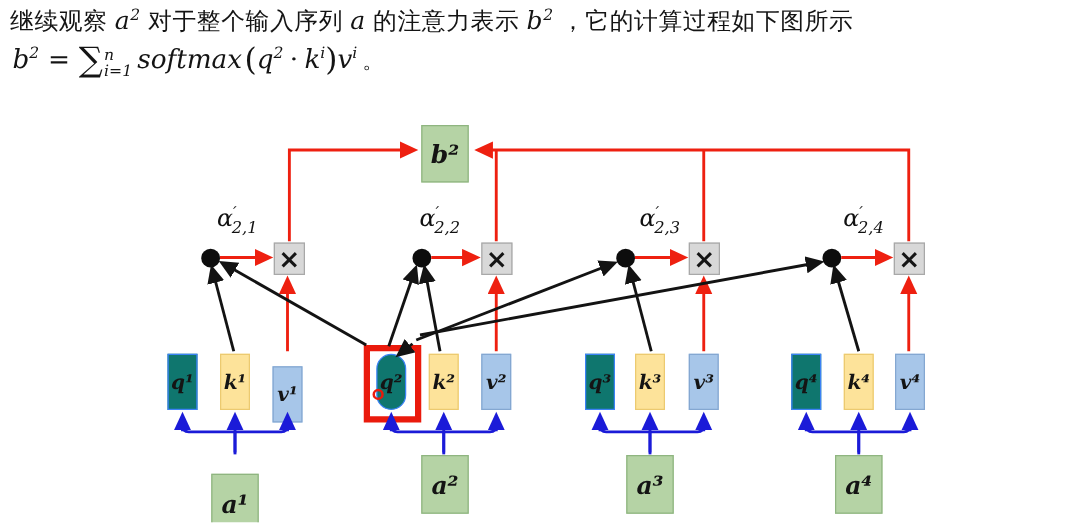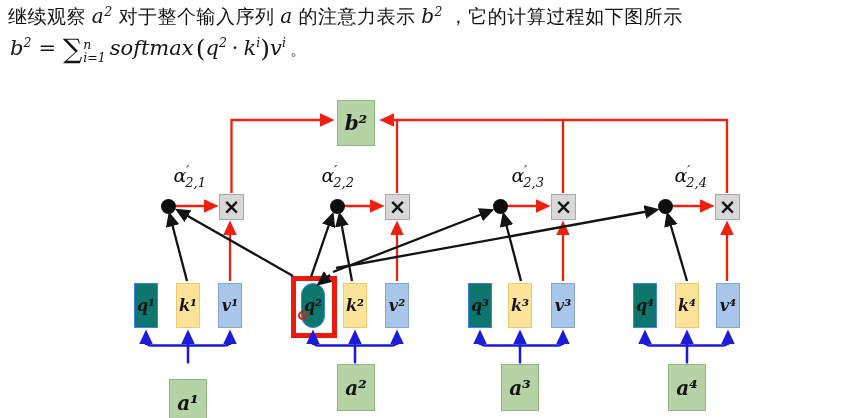--- a/index.html
+++ b/index.html
@@ -46,37 +46,37 @@
 
 <div class="slide">
 
   <div class="cap"><span>继续观察 </span><span class="m">a</span><sup class="msup">2</sup><span> 对于整个输入序列 </span><span class="m">a</span><span> 的注意力表示 </span><span class="m">b</span><sup class="msup">2</sup><span> ，它的计算过程如下图所示</span></div>
 
   <div class="formula"><span>b</span><sup class="msup">2</sup><span class="eq">=</span><span class="sum">∑</span><span class="supsub"><span>n</span><span>i=1</span></span><span class="fn">softmax</span><span class="paren">(</span><span>q</span><sup class="msup">2</sup><span class="cdot">·</span><span>k</span><sup class="msup">i</sup><span class="paren">)</span><span>v</span><sup class="msup">i</sup><span class="period">。</span></div>
 
   <div class="box b2box">b²</div>
 
   <div class="alpha" style="left:136px;"><span>α</span><span class="pr">′</span><span class="sb">2,1</span></div>
-  <div class="alpha" style="left:284px;font-style:italic;"><span>α</span><span class="pr">′</span><span class="sb">2,2</span></div>
+  <div class="alpha" style="left:298px;font-style:italic;"><span>α</span><span class="pr">′</span><span class="sb">2,2</span></div>
   <div class="alpha" style="left:474px;"><span>α</span><span class="pr">′</span><span class="sb">2,3</span></div>
   <div class="alpha" style="left:637px;"><span>α</span><span class="pr">′</span><span class="sb">2,4</span></div>
 
   <div class="dot" style="left:161px;"></div>
   <div class="dot" style="left:330px;"></div>
   <div class="dot" style="left:493px;"></div>
   <div class="dot" style="left:658px;"></div>
 
   <div class="box times" style="left:219px;">×</div>
   <div class="box times" style="left:385px;">×</div>
   <div class="box times" style="left:551px;">×</div>
   <div class="box times" style="left:715px;">×</div>
 
   <div class="box qkv qf" style="left:134px;">q¹</div>
   <div class="box qkv kf" style="left:176px;">k¹</div>
-  <div class="box qkv vf" style="left:218px;">v¹</div>
+  <div class="box qkv vf" style="left:218px;margin-top:10px;">v¹</div>
   <div class="box qkv qf" style="left:301px;border-radius:12px;">q²</div>
   <div class="box qkv kf" style="left:343px;">k²</div>
   <div class="box qkv vf" style="left:385px;">v²</div>
   <div class="box qkv qf" style="left:468px;">q³</div>
   <div class="box qkv kf" style="left:508px;">k³</div>
   <div class="box qkv vf" style="left:551px;">v³</div>
   <div class="box qkv qf" style="left:633px;">q⁴</div>
   <div class="box qkv kf" style="left:675px;">k⁴</div>
   <div class="box qkv vf" style="left:716px;">v⁴</div>
 

